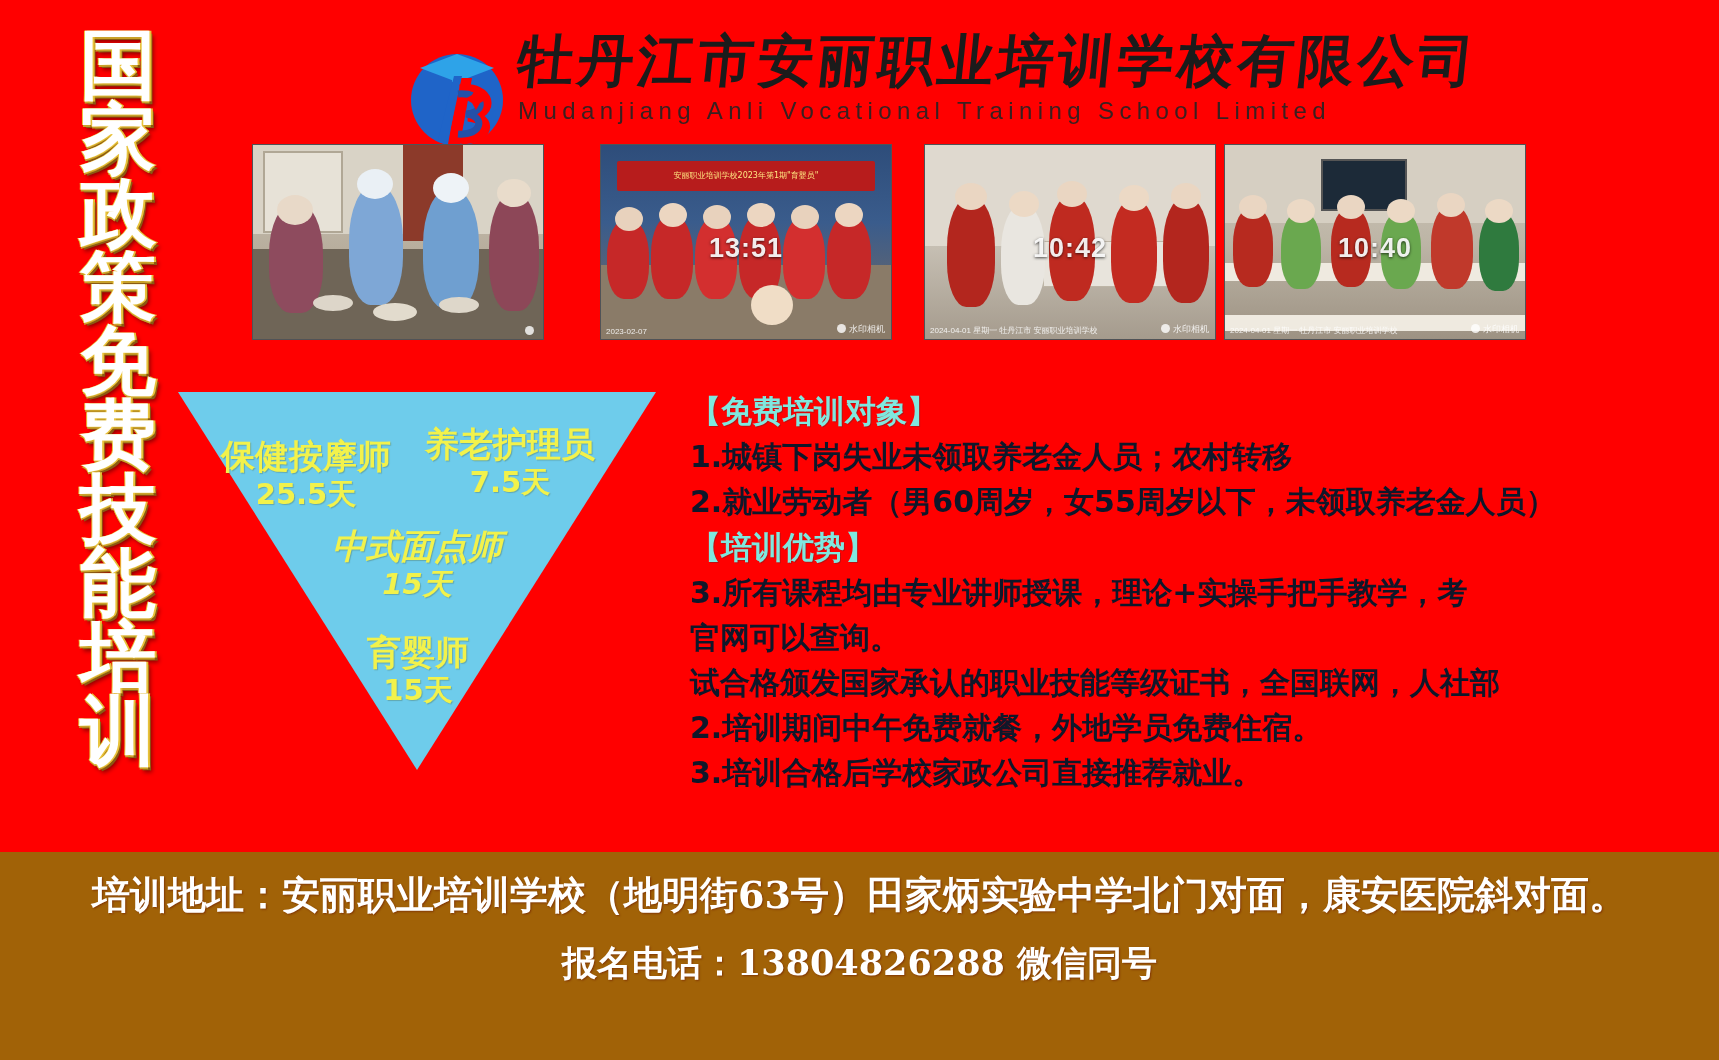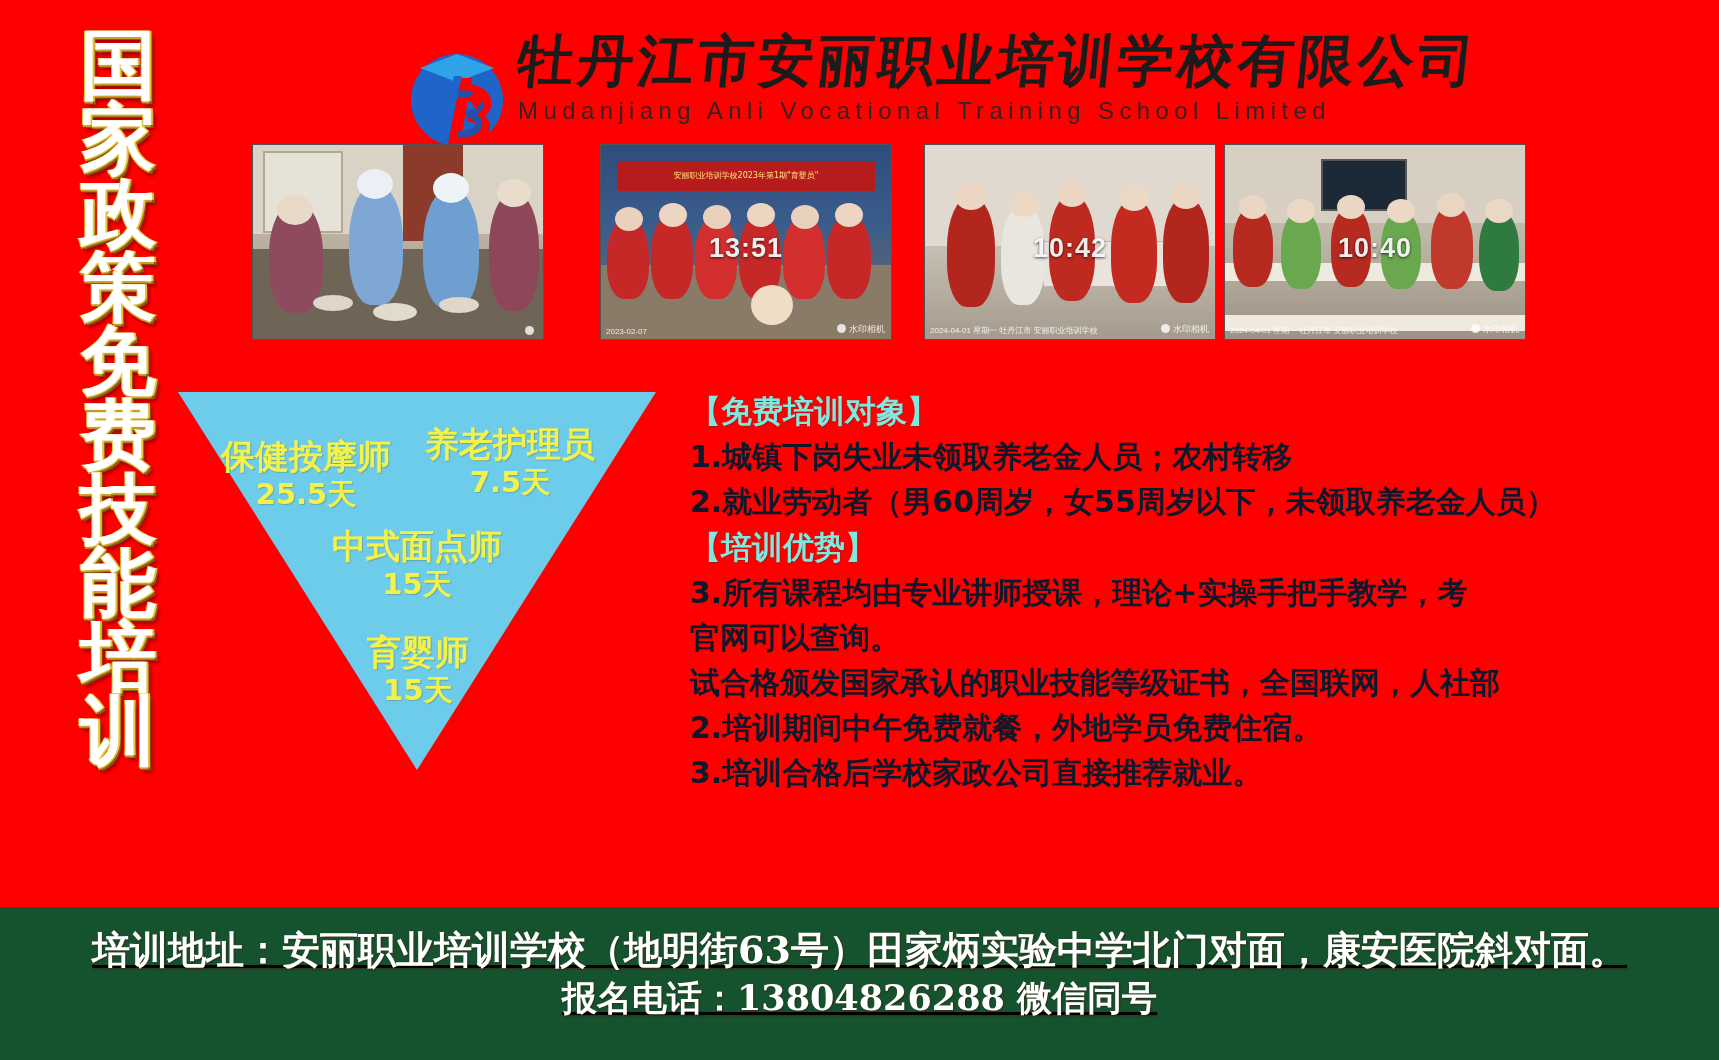--- a/index.html
+++ b/index.html
@@ -88,52 +88,51 @@
     border-top:378px solid #6ECCEB;
   }
   .tri-txt{position:absolute;left:0;top:0;width:478px;height:378px;}
   .course{position:absolute;text-align:center;color:#F2F24B;font-weight:bold;
     font-family:"DejaVu Sans","Liberation Sans",sans-serif;
     text-shadow:1px 1px 1px rgba(60,60,0,.25);}
   .c-name{font-size:34px;line-height:40px;}
   .c-days{font-size:29px;line-height:36px;}
   .c1{left:28px;top:28px;width:200px;margin-top:16px;}
   .c2{left:232px;top:32px;width:200px;}
-  .c3{left:139px;top:134px;width:200px;}
+  .c3{left:139px;top:134px;width:200px;font-style:italic;}
   .c4{left:150px;top:240px;width:180px;}
 
   
   .info{position:absolute;left:690px;top:388px;width:1010px;}
   .sec-head{
     color:#7FE8DF;font-weight:bold;font-size:31px;line-height:46px;
     font-family:"DejaVu Sans","Liberation Sans",sans-serif;
     text-shadow:1px 1px 0 rgba(0,60,60,.25);
     white-space:nowrap;
   }
   .sec-line{
     color:#0f172a;font-weight:bold;font-size:30px;line-height:45px;
     font-family:"DejaVu Sans","Liberation Sans",sans-serif;
     white-space:nowrap;
   }
 
   
   .footer{
-    position:absolute;left:0;bottom:0;width:1719px;height:153px;
-    background:#14532d;
-    text-decoration:underline;
+    position:absolute;left:0;bottom:0;width:1719px;height:208px;
+    background:#a16207;
   }
   .f-line{
     color:#FFFFFF;font-weight:bold;text-align:center;
     font-family:"DejaVu Serif","Liberation Serif",serif;
     text-shadow:1px 1px 2px rgba(90,0,0,.45);
     white-space:nowrap;
   }
   .f1{font-size:38px;line-height:50px;padding-top:18px;}
   .f2{font-size:35px;line-height:46px;}
-  .f3{font-size:35px;line-height:46px;}
+  .f3{font-size:35px;line-height:46px;margin-top:20px;}
 </style>
 </head>
 <body>
 
 <div class="poster">
 
   <div class="vtitle">
     <span>国</span>
     <span>家</span>
     <span>政</span>

